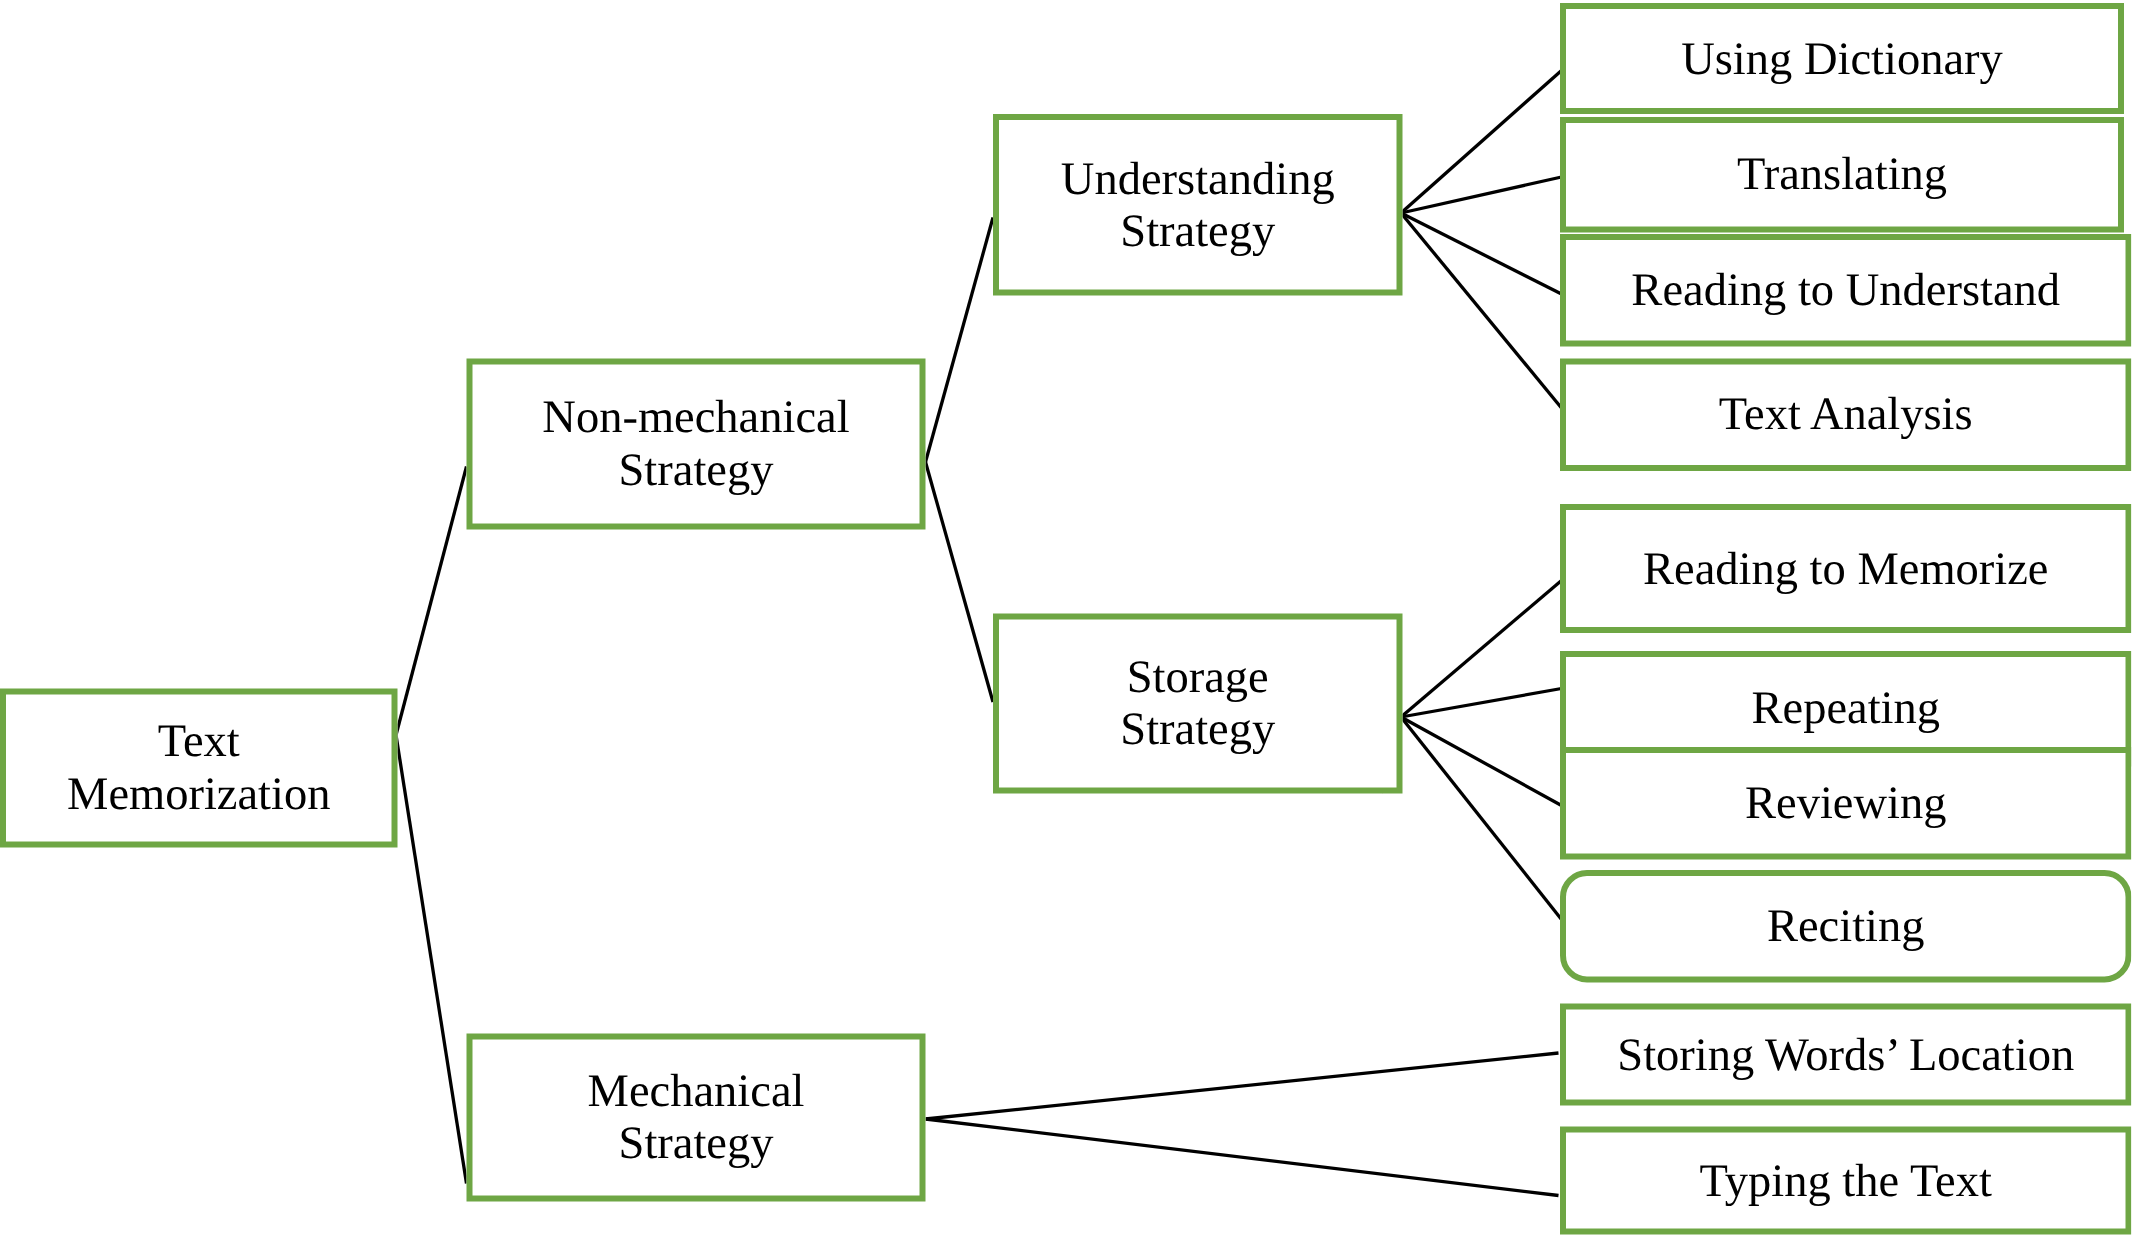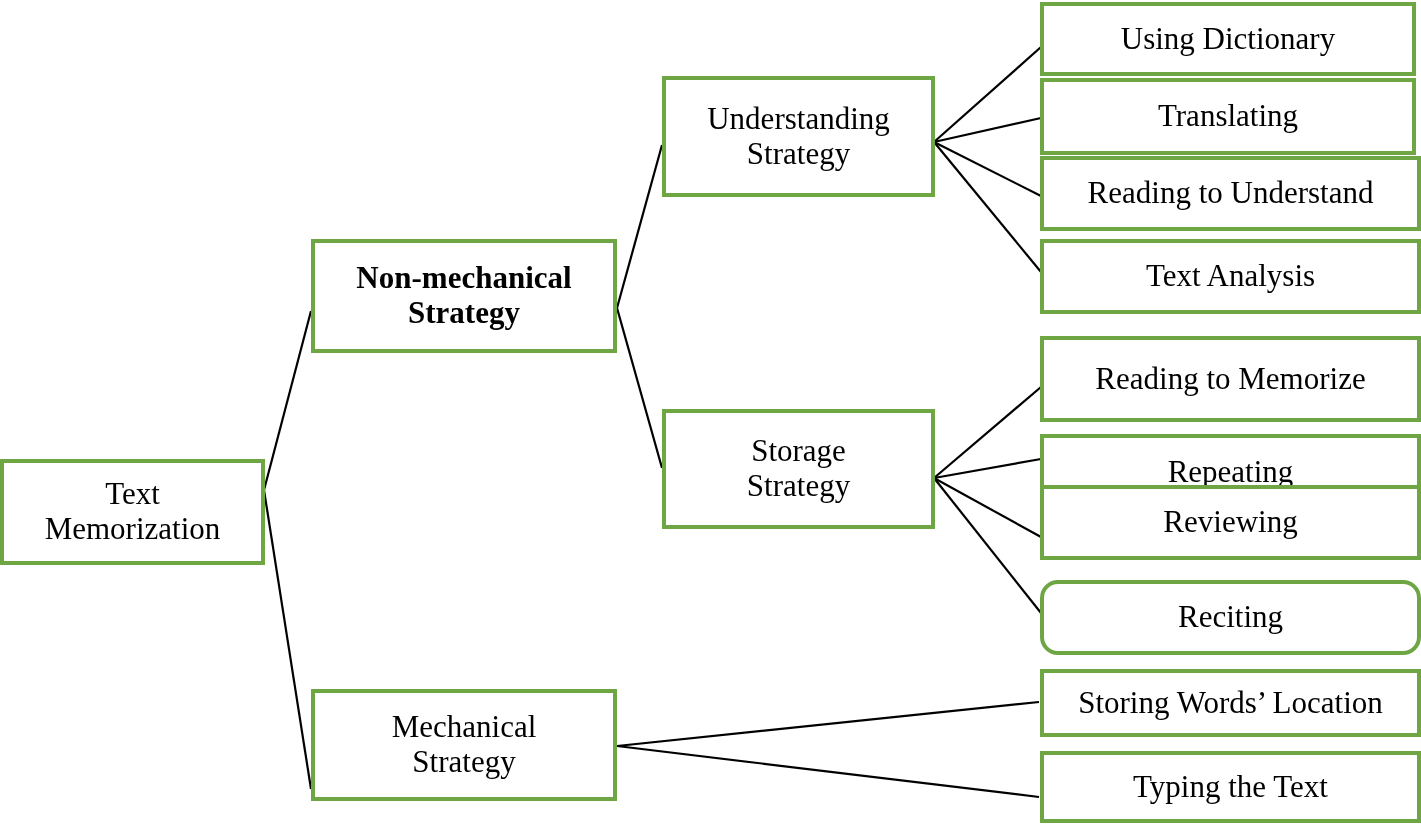--- a/index.html
+++ b/index.html
@@ -87,21 +87,21 @@
     <line x1="617" y1="746" x2="1039" y2="702"></line>
     <line x1="617" y1="746" x2="1039" y2="797"></line>
   </svg>
 
   <div class="stray" style="left:916px; top:521px;"></div>
 
   <div class="node two-line" style="left:0px; top:459px; width:265px; height:106px;">
     <span class="label"><span>Text</span><br><span>Memorization</span></span>
   </div>
 
-  <div class="node two-line" style="left:311px; top:239px; width:306px; height:114px;font-weight:bold;">
+  <div class="node two-line" style="left:311px; top:239px; width:306px; height:114px;">
     <span class="label"><span>Non-mechanical</span><br><span>Strategy</span></span>
   </div>
 
   <div class="node two-line" style="left:311px; top:689px; width:306px; height:112px;">
     <span class="label"><span>Mechanical</span><br><span>Strategy</span></span>
   </div>
 
   <div class="node two-line" style="left:662px; top:76px; width:273px; height:121px;">
     <span class="label"><span>Understanding</span><br><span>Strategy</span></span>
   </div>
@@ -127,21 +127,21 @@
   </div>
 
   <div class="node leaf" style="left:1040px; top:336px; width:381px; height:86px;">
     <span class="label">Reading to Memorize</span>
   </div>
 
   <div class="node leaf" style="left:1040px; top:420px; width:381px; height:77px;margin-top:14px;">
     <span class="label">Repeating</span>
   </div>
 
-  <div class="node leaf" style="left:1040px; top:485px; width:381px; height:75px;font-family:Liberation Serif, serif;">
+  <div class="node leaf" style="left:1040px; top:498px; width:381px; height:75px;font-family:Liberation Serif, serif;">
     <span class="label">Reviewing</span>
   </div>
 
   <div class="node leaf" style="left:1040px; top:580px; width:381px; height:75px;border-radius:18px;">
     <span class="label">Reciting</span>
   </div>
 
   <div class="node leaf" style="left:1040px; top:669px; width:381px; height:68px;">
     <span class="label">Storing Words’ Location</span>
   </div>

